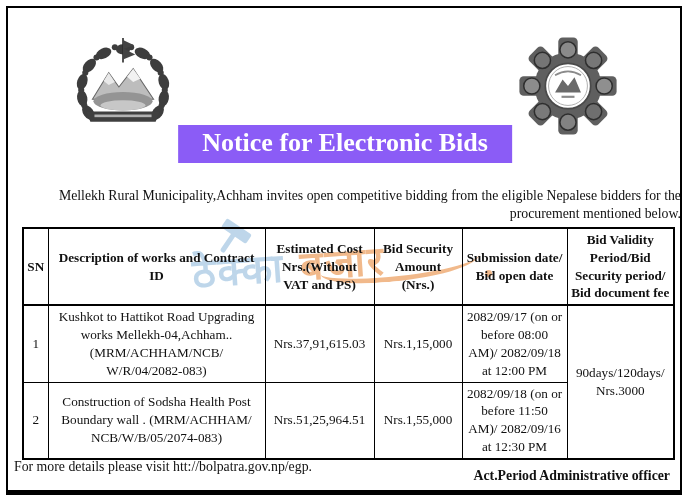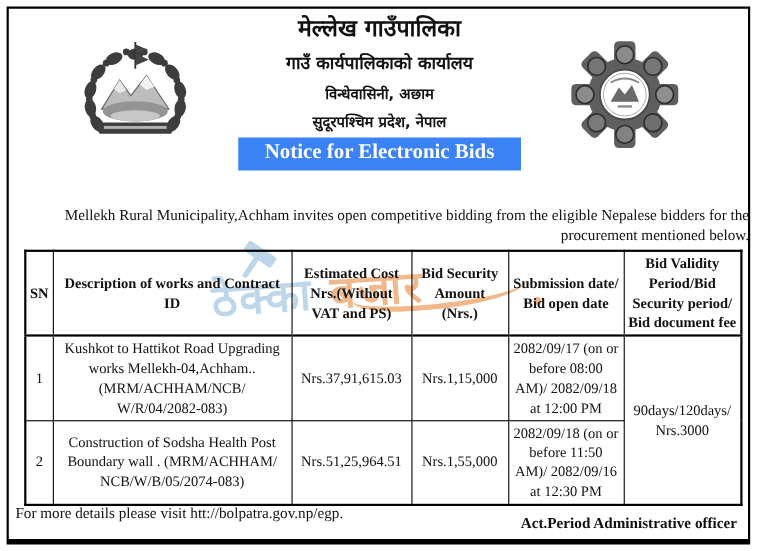--- a/index.html
+++ b/index.html
@@ -19,21 +19,21 @@
   .header-text {
     position:absolute; top:11px; left:50%; transform:translateX(-50%);
     width:430px; text-align:center; font-family:"DejaVu Sans",sans-serif;
   }
   .ht1 { font-size:21px;   font-weight:bold; }
   .ht2 { font-size:16px;   font-weight:bold; margin-top:7px; }
   .ht3 { font-size:13.5px; font-weight:bold; margin-top:8px; }
   .ht4 { font-size:13.5px; font-weight:bold; margin-top:7px; }
   .notice {
     position:absolute; top:125px; left:50%; transform:translateX(-50%);
-    background:#3b82f6; color:#fff; font-weight:bold; font-size:19px;
+    background:#8b5cf6; color:#fff; font-weight:bold; font-size:26px;
     padding:3px 24px 5px; white-space:nowrap;
   }
   .pubdate {
     position:absolute; top:167px; left:0; right:0; text-align:center;
     font-weight:bold; font-size:15px;
   }
   .intro {
     position:absolute; top:187px; left:13px; right:9px;
     font-size:13.8px; line-height:1.33; text-align:right;
   }
@@ -171,26 +171,20 @@
       <circle cx="50" cy="50" r="21" fill="#ffffff" stroke="#4a4a4a" stroke-width="1.6"></circle>
       <circle cx="50" cy="50" r="18" fill="none" stroke="#a5a5a5" stroke-width="0.8"></circle>
       <g>
         <polygon points="38,56 45,44 50,50 56,42 62,56" fill="#6a6a6a"></polygon>
         <path d="M38,40 Q50,33 62,40" fill="none" stroke="#8a8a8a" stroke-width="1.6"></path>
         <rect x="44" y="59" width="12" height="2" fill="#8a8a8a"></rect>
       </g>
     </svg>
   </div>
 
-  <div class="header-text">
-    <div class="ht1">मेल्लेख गाउँपालिका</div>
-    <div class="ht2">गाउँ कार्यपालिकाको कार्यालय</div>
-    <div class="ht3">विन्धेवासिनी, अछाम</div>
-    <div class="ht4">सुदूरपश्चिम प्रदेश, नेपाल</div>
-  </div>
 
   <div class="notice">Notice for Electronic Bids</div>
 
   <div class="intro">Mellekh Rural Municipality,Achham invites open competitive bidding from the eligible Nepalese bidders for the procurement mentioned below.</div>
 
   <div class="watermark">
     <span class="wm-gavel"></span>
     <span class="wm1">ठेक्का</span>
     <span class="wm2">बजार</span>
     <span class="wm-swoosh"></span>

